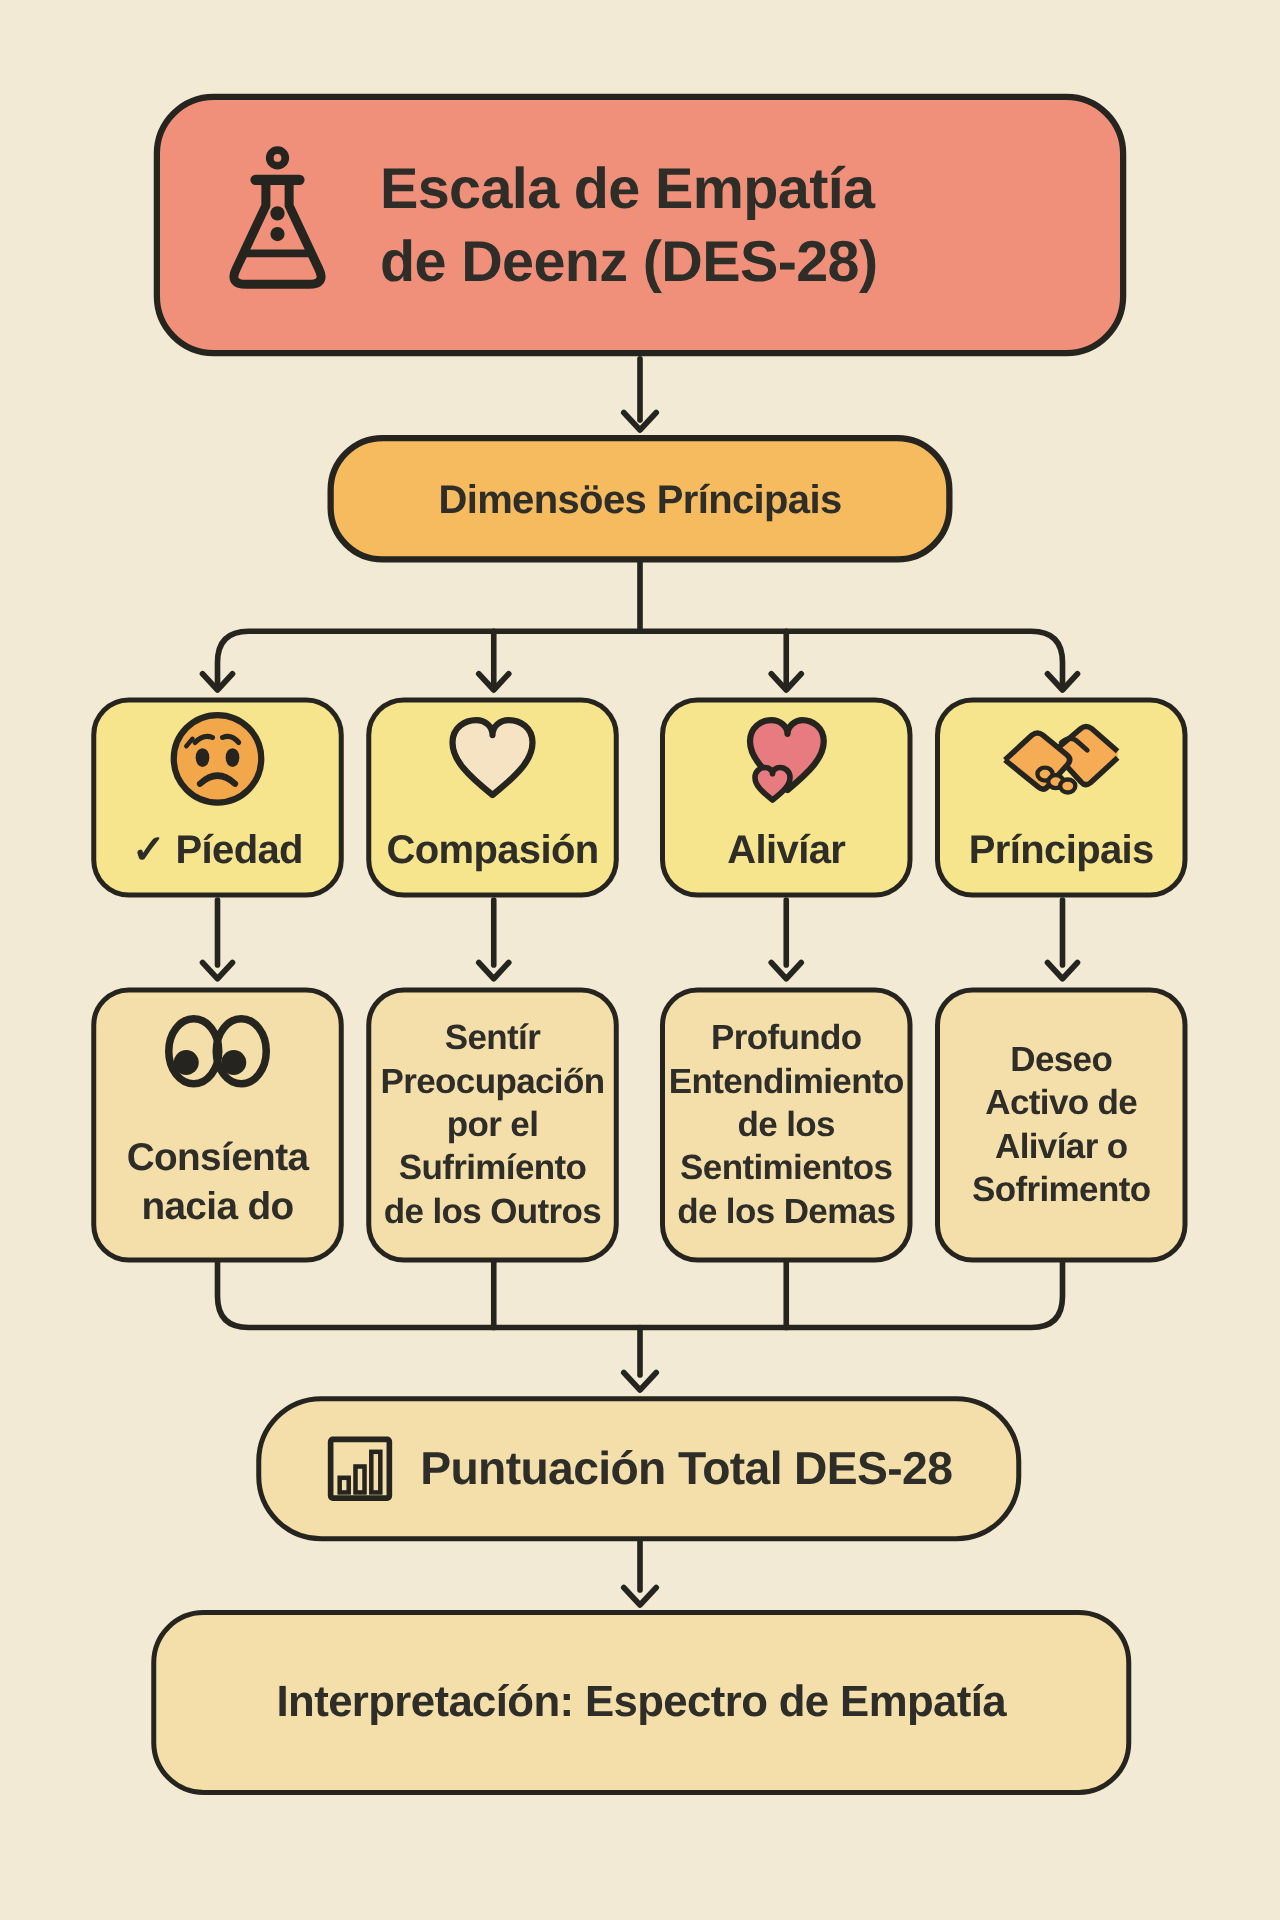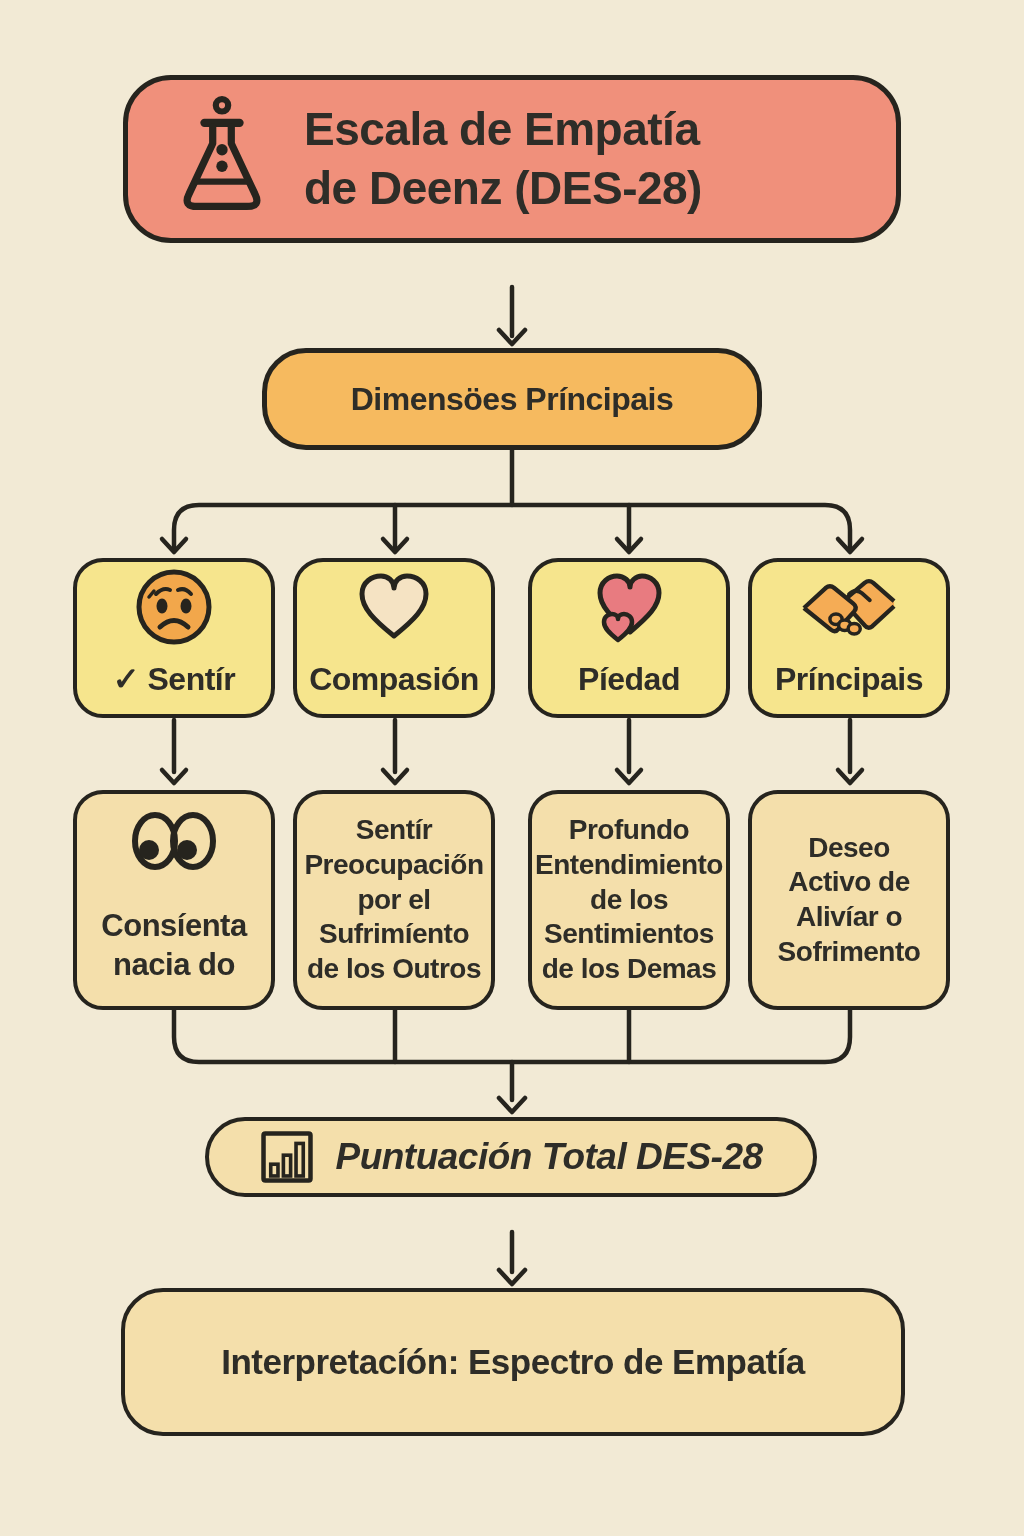--- a/index.html
+++ b/index.html
@@ -14,21 +14,21 @@
   #connectors { position:absolute; left:0; top:0; width:1024px; height:1536px; z-index:0; }
   .box {
     position:absolute;
     border:4px solid #26241E;
     display:flex;
     align-items:center;
     justify-content:center;
     z-index:1;
   }
   .header-box {
-    left:123px; top:75px; width:778px; height:168px;
+    left:123px; top:75px; width:778px; height:210px;
     background:#F0907B; border-radius:48px; border-width:5px;
     justify-content:flex-start; padding:0 36px 0 42px;
   }
   .header-title {
     font-size:46px; font-weight:700; line-height:1.28;
     letter-spacing:-0.5px; margin-left:30px; white-space:pre-line;
   }
   .dim-header-box {
     left:262px; top:348px; width:500px; height:102px;
     background:#F6BA5F; border-radius:44px; border-width:5px;
@@ -47,22 +47,22 @@
     background:#F4DFAB; border-radius:30px;
     flex-direction:column; padding:14px 6px; gap:10px;
   }
   .desc-text {
     font-size:28px; font-weight:700; line-height:1.24;
     text-align:center; white-space:pre-line; letter-spacing:-0.5px;
   }
   .desc-text.with-icon { font-size:31px; }
   .card-1 { left:73px; } .card-2 { left:293px; } .card-3 { left:528px; } .card-4 { left:748px; }
   .total-box {
-    left:205px; top:1117px; width:612px; height:80px;
-    background:#F4DFAB; border-radius:52px; gap:20px;font-style:italic;
+    left:205px; top:1117px; width:612px; height:116px;
+    background:#F4DFAB; border-radius:52px; gap:20px;
   }
   .total-label { font-size:37px; font-weight:700; letter-spacing:-0.5px; }
   .interp-box {
     left:121px; top:1288px; width:784px; height:148px;
     background:#F4DFAB; border-radius:42px;
     flex-direction:column; gap:10px;
   }
   .interp-title { font-size:35px; font-weight:700; letter-spacing:-0.5px; }
   .interp-scale { font-size:32px; font-weight:700; letter-spacing:-0.5px; }
   svg.icon { display:block; }
@@ -127,40 +127,40 @@
     <svg class="icon" width="84" height="84" viewBox="0 0 84 84">
       <circle cx="42" cy="42" r="35" fill="#F2A74B" stroke="#26241E" stroke-width="5"></circle>
       <path d="M17 32 l5 -6" stroke="#26241E" stroke-width="3.5" stroke-linecap="round" fill="none"></path>
       <path d="M24 29 q7 -7 14 -4" stroke="#26241E" stroke-width="4" stroke-linecap="round" fill="none"></path>
       <path d="M46 25 q7 -3 13 4" stroke="#26241E" stroke-width="4" stroke-linecap="round" fill="none"></path>
       <ellipse cx="30" cy="41" rx="5.5" ry="7.5" fill="#26241E"></ellipse>
       <ellipse cx="54" cy="41" rx="5.5" ry="7.5" fill="#26241E"></ellipse>
       <path d="M28 62 q14 -13 28 0" stroke="#26241E" stroke-width="5" stroke-linecap="round" fill="none"></path>
     </svg>
   </span>
-  <span class="dim-label">✓ Sentír</span>
+  <span class="dim-label">✓ Píedad</span>
 </div>
 
 <div class="box dim-card card-2">
   <span class="icon-wrap">
     <svg class="icon" width="80" height="72" viewBox="0 0 80 72">
       <path d="M40 64 C20 48 8 36 8 22 C8 10 18 4 27 4 C34 4 40 9 40 16 C40 9 46 4 53 4 C62 4 72 10 72 22 C72 36 60 48 40 64 Z" fill="#F5E3C3" stroke="#26241E" stroke-width="5" stroke-linejoin="round"></path>
     </svg>
   </span>
   <span class="dim-label">Compasión</span>
 </div>
 
 <div class="box dim-card card-3">
   <span class="icon-wrap">
     <svg class="icon" width="82" height="76" viewBox="0 0 82 76">
       <path d="M42 62 C23 47 12 36 12 23 C12 12 21 6 29 6 C36 6 42 11 42 17 C42 11 48 6 54 6 C62 6 71 12 71 23 C71 36 60 47 42 62 Z" fill="#E87B80" stroke="#26241E" stroke-width="5" stroke-linejoin="round"></path>
       <path d="M30 70 C21 63 16 58 16 52 C16 47 20 44 24 44 C27 44 30 46 30 49 C30 46 33 44 36 44 C40 44 44 47 44 52 C44 58 39 63 30 70 Z" fill="#E87B80" stroke="#26241E" stroke-width="4.5" stroke-linejoin="round"></path>
     </svg>
   </span>
-  <span class="dim-label">Píedad</span>
+  <span class="dim-label">Alivíar</span>
 </div>
 
 <div class="box dim-card card-4">
   <span class="icon-wrap">
     <svg class="icon" width="104" height="74" viewBox="0 0 120 84">
       <path d="M112 34 L88 13 q-5 -4 -10 0 L58 30 q-5 4 -1 9 l21 23 q4 5 9 1 l25 -23" fill="#F5AC55" stroke="#26241E" stroke-width="5" stroke-linejoin="round"></path>
       <path d="M8 42 L33 19 q5 -4 10 0 l22 18 q5 4 1 9 L48 66 q-4 5 -9 1 L8 42" fill="#F5AC55" stroke="#26241E" stroke-width="5" stroke-linejoin="round"></path>
       <ellipse cx="45" cy="55" rx="7" ry="6" fill="#F5AC55" stroke="#26241E" stroke-width="4"></ellipse>
       <ellipse cx="55" cy="62" rx="7" ry="6" fill="#F5AC55" stroke="#26241E" stroke-width="4"></ellipse>
       <ellipse cx="66" cy="66" rx="7" ry="6" fill="#F5AC55" stroke="#26241E" stroke-width="4"></ellipse>

